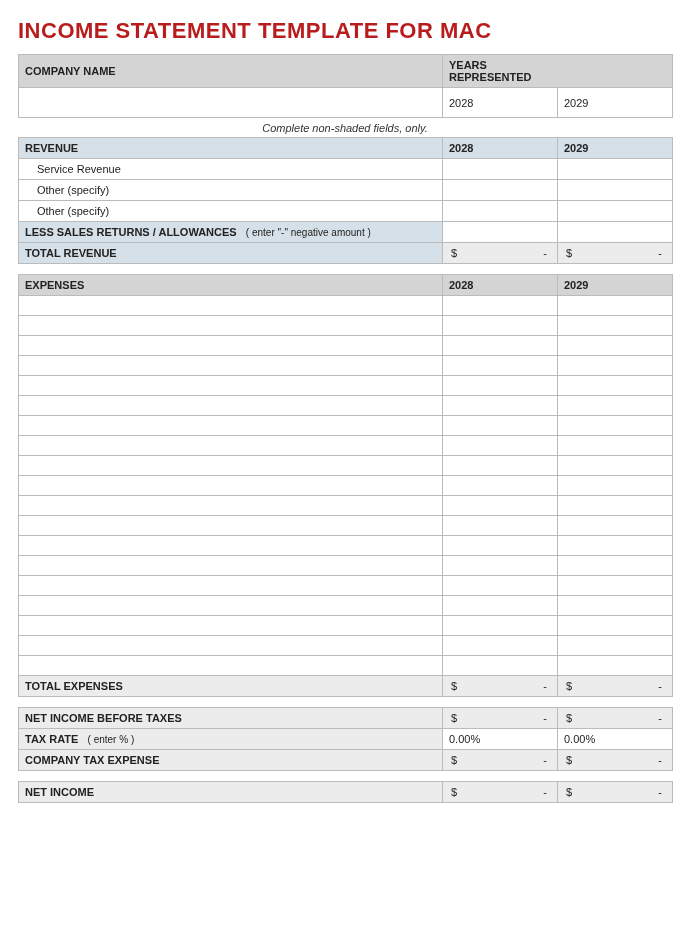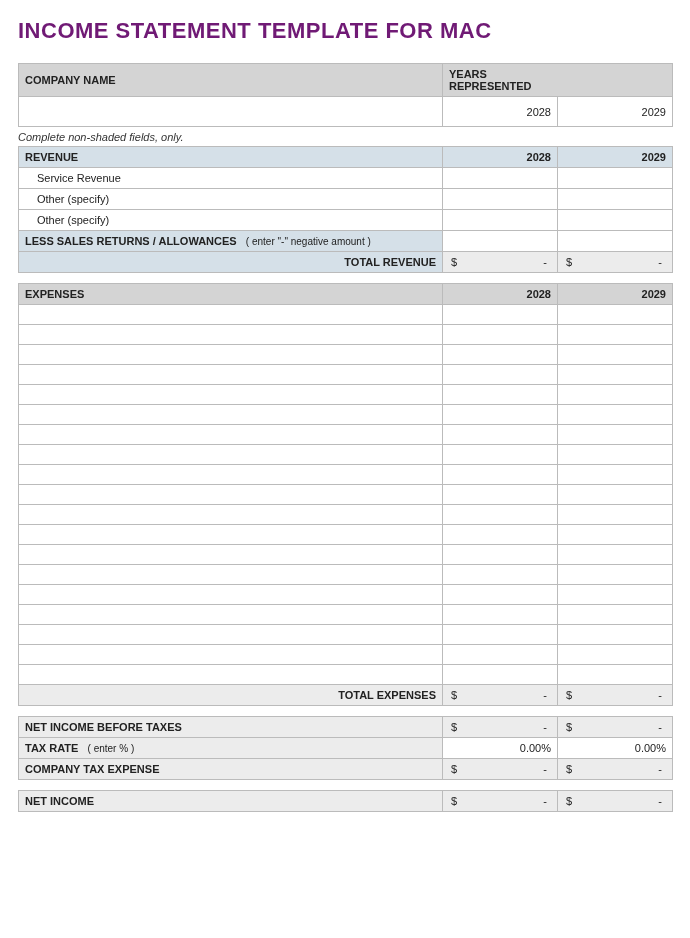--- a/index.html
+++ b/index.html
@@ -8,23 +8,23 @@
     padding: 18px;
     font-family: Arial, Helvetica, sans-serif;
     color: #222;
     background: #fff;
     width: 690px;
   }
   h1 {
     font-family: "Century Gothic", "Trebuchet MS", Arial, sans-serif;
     font-size: 22px;
     font-weight: bold;
-    margin: 0 0 19px 0;
+    margin: 0 0 10px 0;
     letter-spacing: 0.5px;
-    color: #701a75;
+    color: #b91c1c;
   }
   table {
     border-collapse: collapse;
     width: 100%;
     table-layout: fixed;
     font-size: 11px;
   }
   td {
     border: 1px solid #bbb;
     padding: 4px 6px;
@@ -39,26 +39,27 @@
     background: #d5e0e8;
     font-weight: bold;
   }
   .shade-blue {
     background: #d5e0e8;
     margin-top: 24px;
   }
   .shade-lightgrey {
     background: #ececec;
   }
-  .right { text-align: right; }
+  .right { }
   .instr {
     font-style: italic;
     font-size: 11px;
-    margin: 4px 0 3px;
+    margin: 4px 10px 3px;
     color: #333;
+    text-align: center;
   }
   .section-gap { height: 10px; }
   .money { display:flex; justify-content:space-between; }
   .money .sym { padding-left:2px; }
   .money .dash { padding-right:4px; }
   .indent { padding-left: 18px; }
   .small-hint { font-weight: normal; font-size:10px; }
   .tall { height: 30px; }
   col.c-name { width: 424px; }
   col.c-y1 { width: 115px; }

